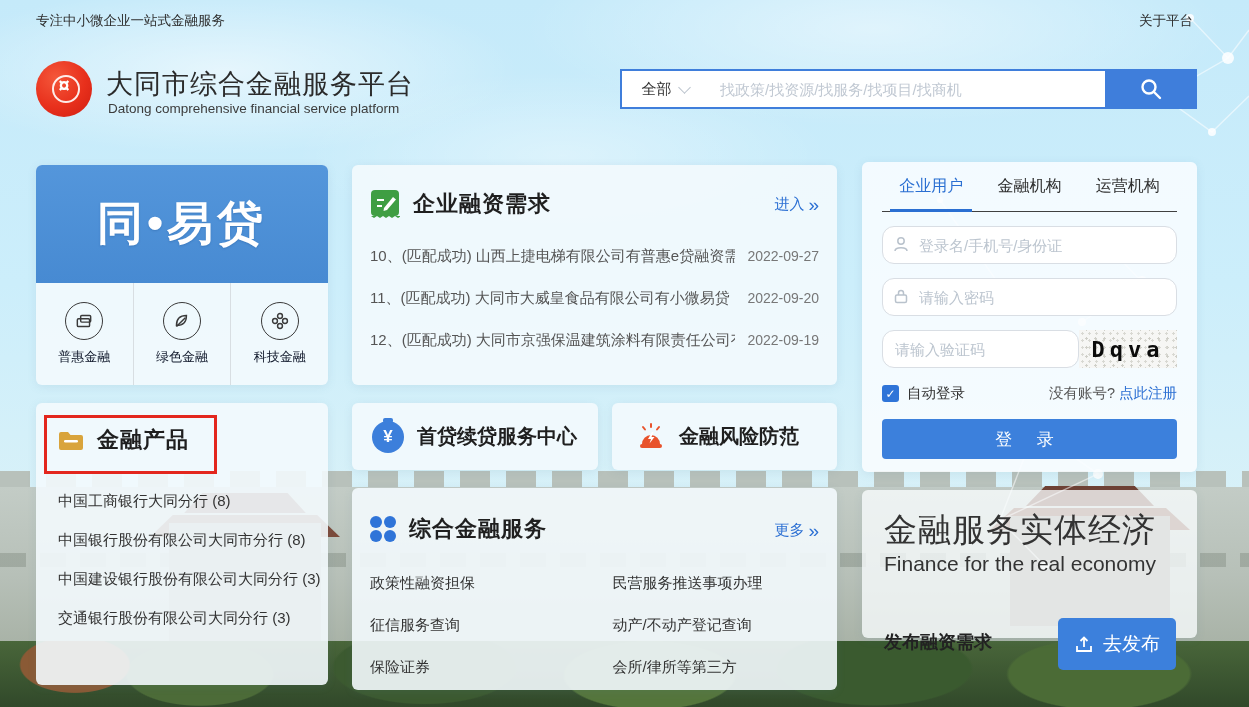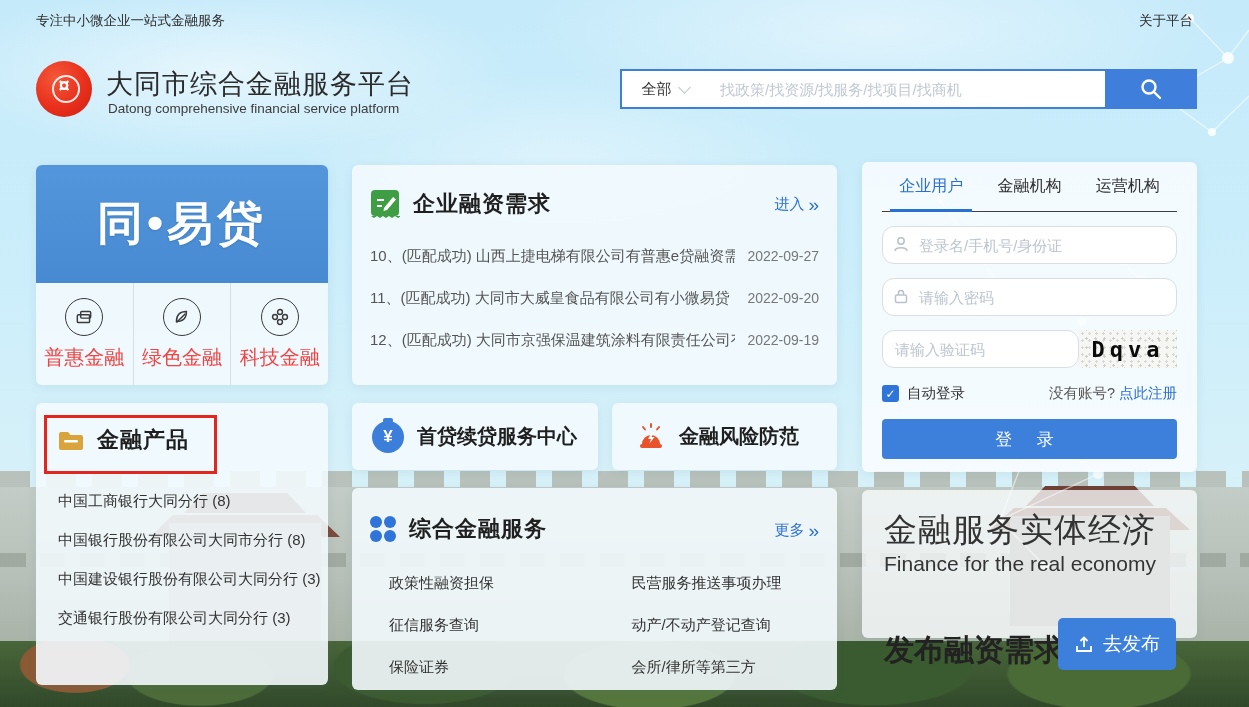--- a/index.html
+++ b/index.html
@@ -73,21 +73,21 @@
   .banner-card{left:36px;top:165px;width:292px;height:220px;}
   .banner-top{height:118px;border-radius:6px 6px 0 0;background:linear-gradient(180deg,#5496db,#478ad2);
     display:flex;align-items:center;justify-content:center;color:#fff;font-size:46px;font-weight:bold;
     letter-spacing:4px;text-shadow:0 1px 2px rgba(30,80,140,.3);}
   .banner-items{display:flex;height:102px;}
   .banner-item{flex:1;display:flex;flex-direction:column;align-items:center;justify-content:center;
     gap:8px;cursor:pointer;}
   .banner-item + .banner-item{border-left:1px solid #d8dee2;}
   .banner-item .circ{width:36px;height:36px;border-radius:50%;border:1.5px solid #3a3a3a;
     display:flex;align-items:center;justify-content:center;}
-  .banner-item .lbl{font-size:20px;color:#ef4444;}
+  .banner-item .lbl{font-size:13px;color:#0f172a;}
   
   .demand-card{left:352px;top:165px;width:485px;height:220px;}
   .demand-card .card-header{padding:24px 0 0 18px;}
   .demand-card .more-link{top:30px;}
   .demand-list{margin-top:16px;}
   .demand-row{display:flex;justify-content:space-between;align-items:center;padding:0 18px;
     height:42px;cursor:pointer;}
   .demand-row .txt{font-size:15px;color:#555;white-space:nowrap;overflow:hidden;}
   .demand-row .date{font-size:14px;color:#777;margin-left:12px;flex:none;}
   
@@ -108,21 +108,21 @@
   .bag-ic{width:32px;height:32px;border-radius:50%;background:#3c7fdb;position:relative;flex:none;}
   .bag-ic::before{content:"";position:absolute;left:11px;top:-3px;width:10px;height:5px;background:#3c7fdb;
     border-radius:2px;}
   .bag-ic::after{content:"¥";position:absolute;inset:0;display:flex;align-items:center;justify-content:center;
     color:#fff;font-size:17px;font-weight:bold;}
   
   .services-card{left:352px;top:488px;width:485px;height:202px;}
   .services-card .card-header{padding:26px 0 0 18px;}
   .services-card .more-link{top:33px;}
   .svc-grid{display:flex;margin-top:18px;}
-  .svc-col{width:50%;padding-left:19px;}
+  .svc-col{width:50%;}
   .svc-item{font-size:15px;color:#333;height:42px;line-height:42px;padding-left:18px;cursor:pointer;
     white-space:nowrap;}
   .dots4{width:26px;height:26px;display:grid;grid-template-columns:12px 12px;grid-template-rows:12px 12px;
     gap:2px;}
   .dots4 span{width:12px;height:12px;border-radius:50%;background:#2f74d8;}
   
   .login-card{left:862px;top:162px;width:335px;height:310px;background:rgba(250,253,255,.85);}
   .tabs{display:flex;margin:0 20px;border-bottom:1px solid #404040;height:49px;}
   .tab{flex:1;display:flex;align-items:center;justify-content:center;font-size:16px;color:#2e2e2e;
     cursor:pointer;position:relative;}
@@ -148,21 +148,21 @@
     align-items:center;justify-content:center;}
   .auto-lbl{color:#333;}
   .no-acc{margin-left:auto;color:#555;}
   .reg-link{color:#2b6fd3;cursor:pointer;margin-left:4px;}
   .login-btn{display:block;margin:16px 20px 0;width:295px;height:40px;border:0;border-radius:4px;
     background:#3c80dc;color:#fff;font-size:17px;letter-spacing:10px;cursor:pointer;font-family:inherit;}
   
   .promo-card{left:862px;top:490px;width:335px;height:148px;background:rgba(248,252,254,.78);}
   .promo-title{position:absolute;left:22px;top:18px;font-size:33px;color:#333;letter-spacing:1px;font-weight:400;}
   .promo-sub{position:absolute;left:22px;top:62px;font-size:21px;color:#333;}
-  .promo-cta{position:absolute;left:22px;top:140px;font-size:30px;font-weight:bold;color:#222;}
+  .promo-cta{position:absolute;left:22px;top:140px;font-size:18px;font-weight:bold;color:#222;}
   .publish-btn{position:absolute;left:196px;top:128px;width:118px;height:52px;border:0;border-radius:5px;
     background:#3c80dc;color:#fff;font-size:19px;cursor:pointer;display:flex;align-items:center;
     justify-content:center;gap:9px;font-family:inherit;}
   .risk-ic{flex:none;}
   .demand-ic{flex:none;}
 </style>
 </head>
 <body>
 
 <div class="bg-sky"></div>

